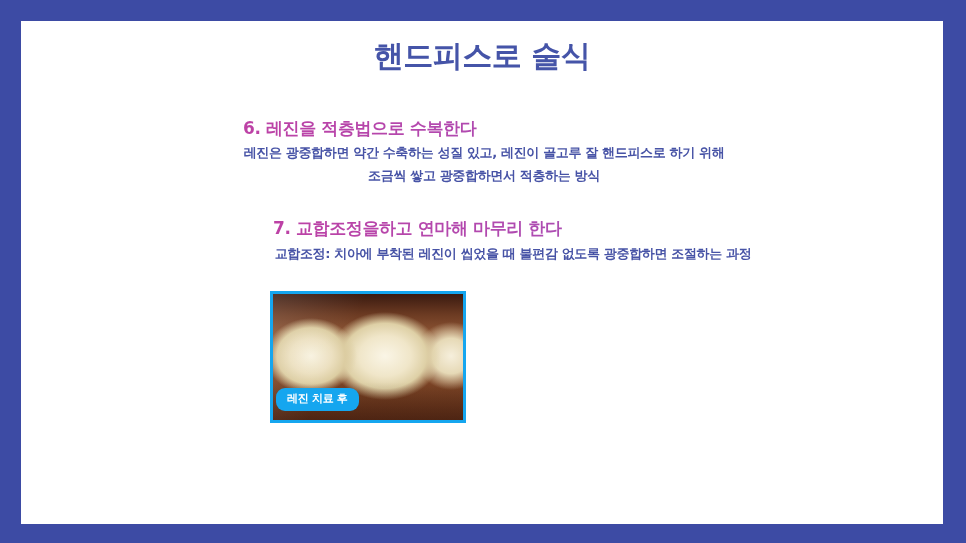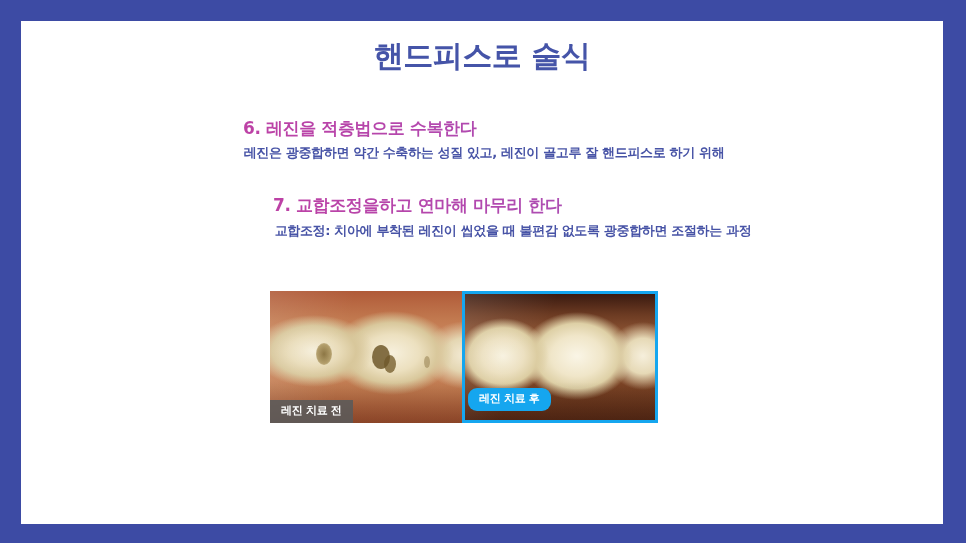--- a/index.html
+++ b/index.html
@@ -182,34 +182,32 @@
 <div class="slide-frame">
   <div class="slide-canvas">
 
     <div class="slide-title">핸드피스로 술식</div>
 
     <div class="content">
 
       <div class="step-block step-6">
         <div class="step-heading">6. 레진을 적층법으로 수복한다</div>
         <div class="step-desc">레진은 광중합하면 약간 수축하는 성질 있고, 레진이 골고루 잘 핸드피스로 하기 위해</div>
+        <div class="step-desc">조금씩 쌓고 광중합하면서 적층하는 방식</div>
       </div>
 
       <div class="step-block step-7">
         <div class="step-heading">7. 교합조정을하고 연마해 마무리 한다</div>
         <div class="step-desc">교합조정: 치아에 부착된 레진이 씹었을 때 불편감 없도록 광중합하면 조절하는 과정</div>
       </div>
 
     </div>
 
     <div class="photo-row">
 
-      <div class="photo photo-before">
-        <div class="photo-label label-before">레진 치료 전</div>
-      </div>
 
       <div class="photo photo-after">
         <div class="photo-label label-after">레진 치료 후</div>
       </div>
 
     </div>
 
   </div>
 </div>
 

